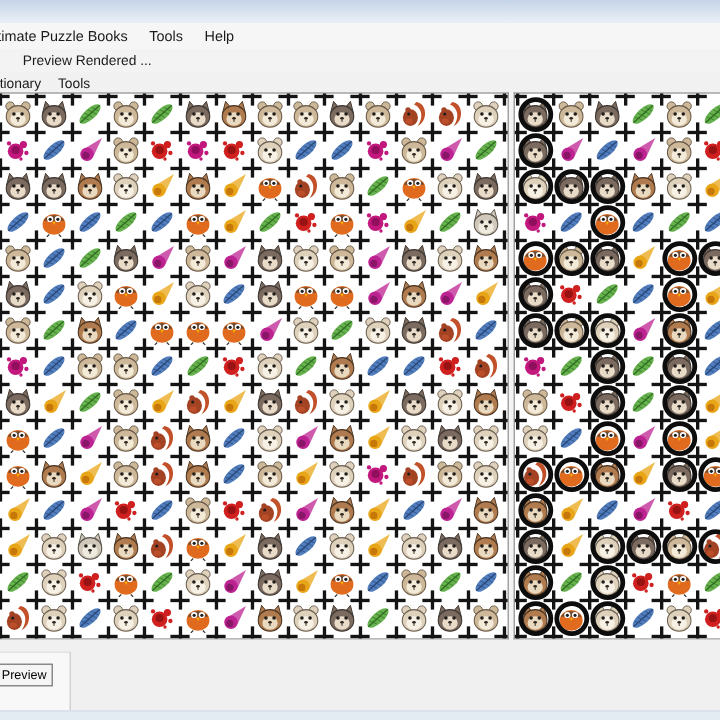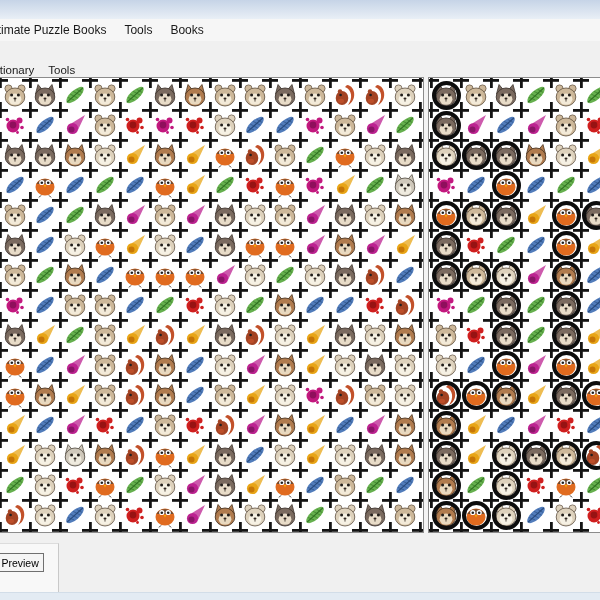--- a/index.html
+++ b/index.html
@@ -40,23 +40,26 @@
 </style>
 </head>
 <body>
 
 <div class="window">
   <div class="title-strip"></div>
 
   <div class="menubar">
     <span class="menu-item first">ltimate Puzzle Books</span>
     <span class="menu-item">Tools</span>
-    <span class="menu-item">Books</span>
+    <span class="menu-item">Help</span>
   </div>
 
+  <div class="toolbar-row">
+    <span class="preview-tab">Preview Rendered ...</span>
+  </div>
 
   <div class="tabrow">
     <span class="tab first">ctionary</span>
     <span class="tab">Tools</span>
   </div>
 
   <div class="content">
     <div class="page left" id="left-page">
         <div class="cell" style="left: 2px; top: 2px;">
           <svg viewBox="0 0 26 26" width="26" height="26">

